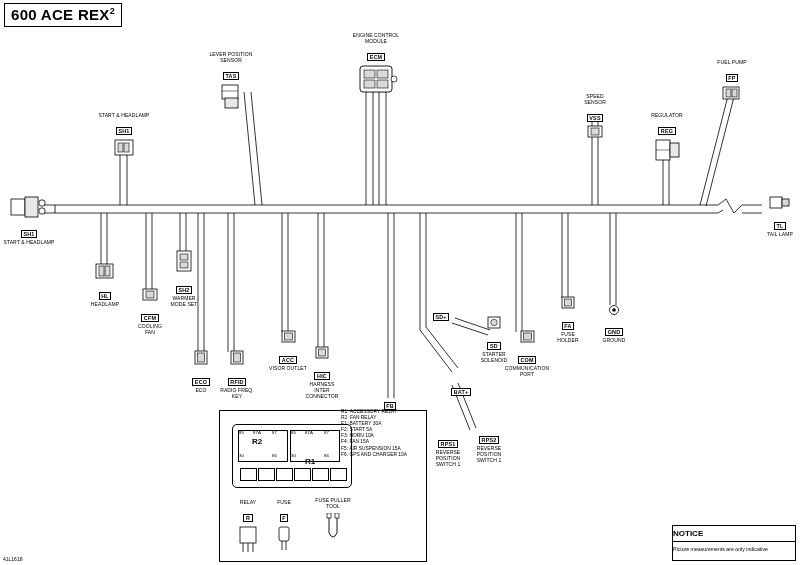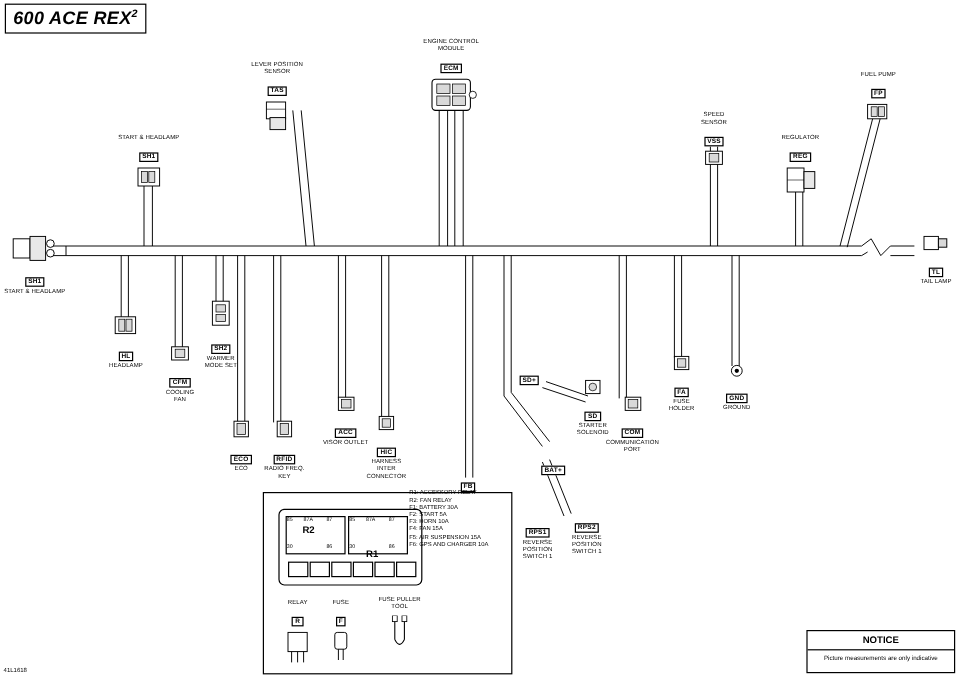--- a/index.html
+++ b/index.html
@@ -14,21 +14,20 @@
   #root{position:relative;width:800px;height:565px;}
   svg#wires{position:absolute;left:0;top:0;width:800px;height:565px;}
 
   .title-box{
     position:absolute;left:4px;top:3px;
     border:1px solid #000;
     padding:2px 6px 3px 6px;
     font-size:15px;font-weight:bold;
     letter-spacing:.3px;
     background:#fff;
-    font-style:italic;
   }
   .title-box sup{font-size:9px;}
 
   .node{position:absolute;text-align:center;}
   .tag{
     display:inline-block;
     border:1px solid #000;
     background:#fff;
     font-size:5.4px;
     line-height:6.4px;
@@ -60,21 +59,21 @@
   .relay-lbl{position:absolute;font-size:4.4px;}
   .relay-big{position:absolute;font-size:8px;font-weight:bold;}
   .fuse-slot{position:absolute;border:1px solid #000;background:#fff;}
   .legend{
     position:absolute;left:341px;top:409px;
     font-size:4.9px;line-height:6.1px;
     white-space:pre;
   }
   .notice{
     position:absolute;left:672px;top:525px;width:122px;height:34px;
-    border:1px solid #000;background:#fff;text-align:center;
+    border:1px solid #000;background:#fff;text-align:left;
   }
   .notice .t{font-size:8px;font-weight:bold;padding-top:3px;}
   .notice .s{font-size:5.2px;padding-top:4px;}
   .notice .divider{border-top:1px solid #000;margin-top:3px;}
   .footer{position:absolute;left:3px;top:556px;font-size:5px;}
 </style>
 </head>
 <body>
 
 <div id="root">

